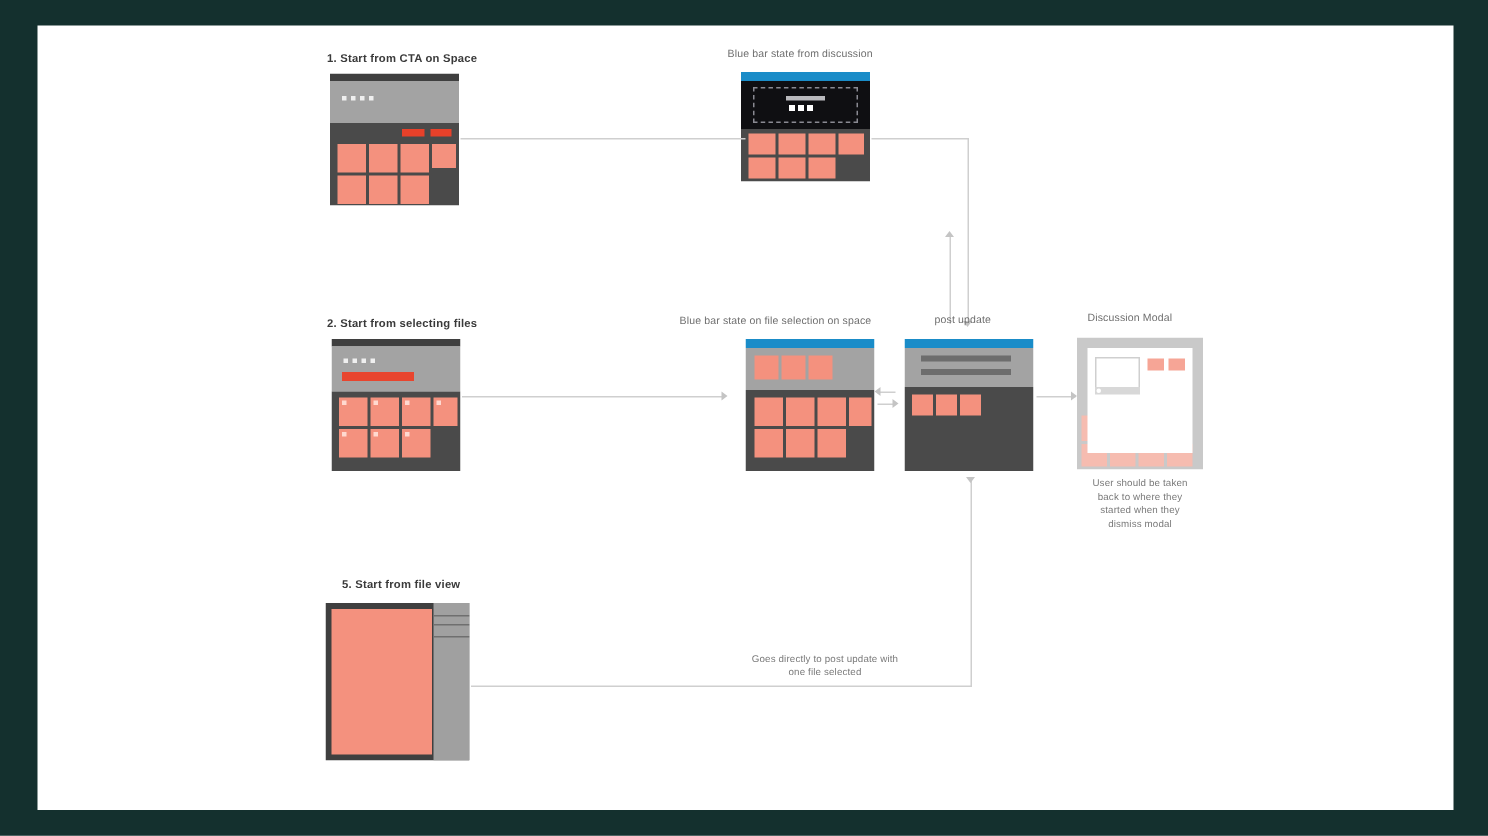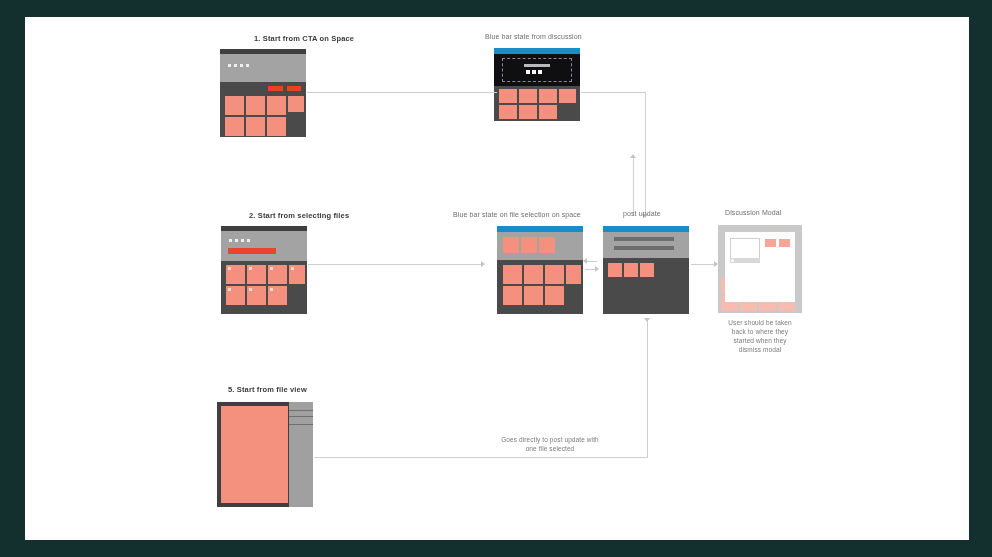--- a/index.html
+++ b/index.html
@@ -81,21 +81,21 @@
   .ah-r { border-top:3px solid transparent; border-bottom:3px solid transparent; border-left:4px solid #c4c4c4; }
   .ah-l { border-top:3px solid transparent; border-bottom:3px solid transparent; border-right:4px solid #c4c4c4; }
   .ah-u { border-left:3px solid transparent; border-right:3px solid transparent; border-bottom:4px solid #c4c4c4; }
   .ah-d { border-left:3px solid transparent; border-right:3px solid transparent; border-top:4px solid #c4c4c4; }
 </style>
 </head>
 <body>
 
 <div id="canvas">
 
-  <div class="lbl" style="left:193px; top:17px;margin-left:36px;">1. Start from CTA on Space</div>
+  <div class="lbl" style="left:193px; top:17px;">1. Start from CTA on Space</div>
 
   <div class="mock" style="left:195px; top:32px; width:86px; height:88px;">
     <div class="topbar-dk"></div>
     <div class="hdr-gray" style="top:5px; height:28px;"></div>
     <div class="dots" style="left:8px; top:15px;">
       <i></i>
         <i></i>
         <i></i>
         <i></i>
     </div>
@@ -135,21 +135,21 @@
 
   <div class="ln-h" style="left:282px; top:75px; width:190px;"></div>
 
   <div class="ln-h" style="left:556px; top:75px; width:65px;"></div>
   <div class="ln-v" style="left:620px; top:75px; height:124px;"></div>
   <div class="ah ah-d" style="left:617px; top:197px;"></div>
 
   <div class="ln-v" style="left:608px; top:141px; height:58px;"></div>
   <div class="ah ah-u" style="left:605px; top:137px;"></div>
 
-  <div class="lbl" style="left:193px; top:194px;margin-left:31px;">2. Start from selecting files</div>
+  <div class="lbl" style="left:193px; top:194px;">2. Start from selecting files</div>
 
   <div class="mock" style="left:196px; top:209px; width:86px; height:88px;">
     <div class="topbar-dk"></div>
     <div class="hdr-gray" style="top:5px; height:30px;"></div>
     <div class="dots" style="left:8px; top:13px;">
       <i></i>
         <i></i>
         <i></i>
         <i></i>
     </div>

